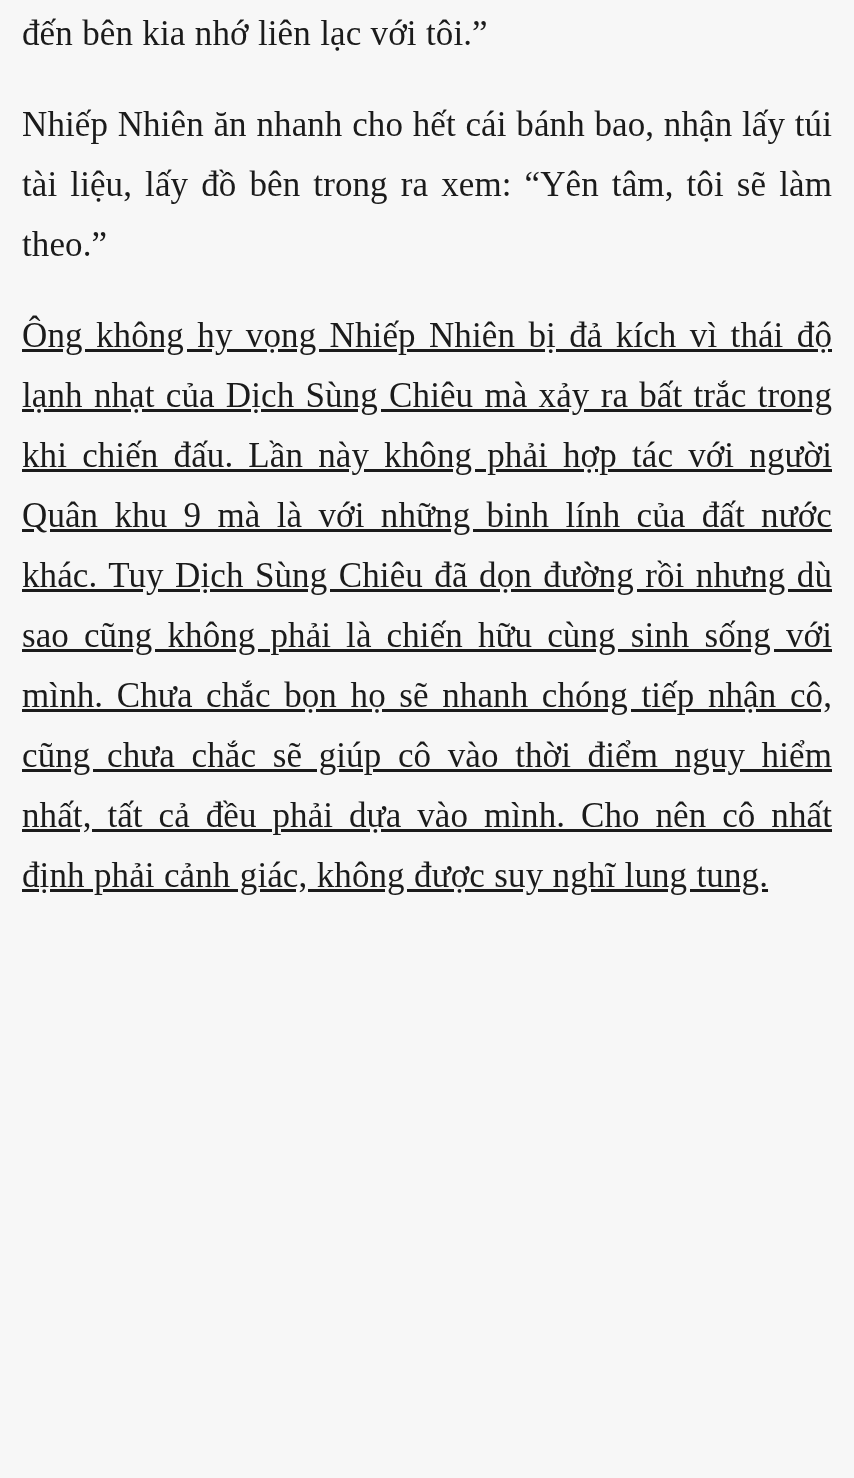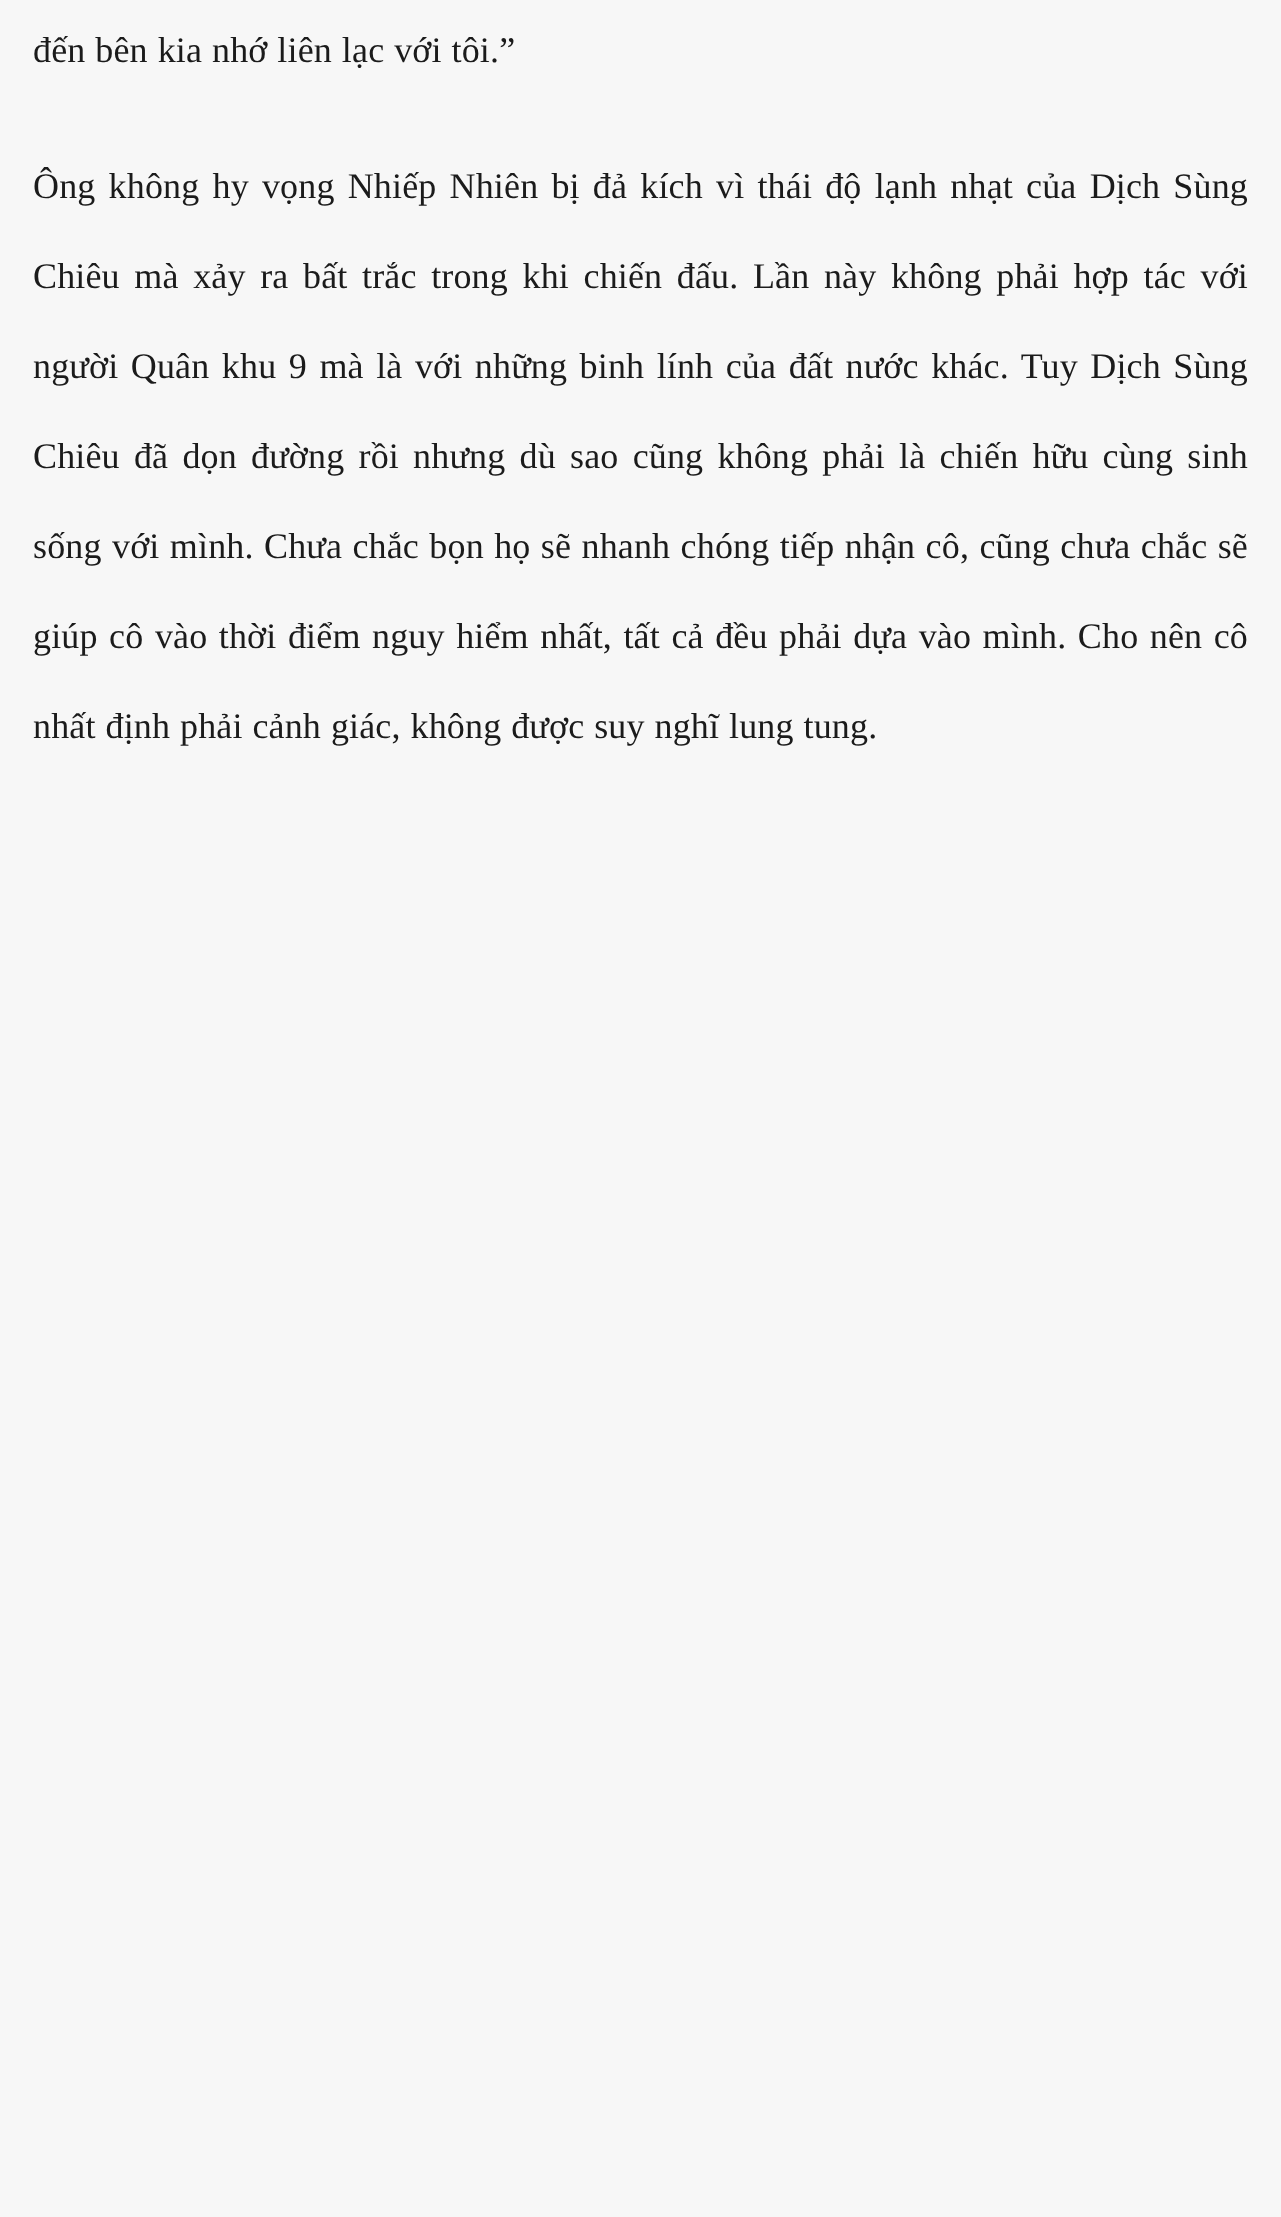--- a/index.html
+++ b/index.html
@@ -17,37 +17,39 @@
     min-height: 1478px;
     box-sizing: border-box;
     padding: 0 22px;
     background: #f7f7f7;
   }
   .reader-body {
     padding-top: 4px;
   }
   p.para {
     margin: 0 0 31px 0;
-    font-size: 24px;
+    font-size: 35px;
     line-height: 60px;
     color: #1b1b1b;
     text-align: justify;
     text-justify: inter-word;
     letter-spacing: 0.1px;
     word-spacing: 0.5px;
   }
   p.para:last-child {
     margin-bottom: 0;
+    text-decoration: underline;
   }
   
   p.para.continuation {
     margin-top: 0;
   }
 </style>
 </head>
 <body>
 
 <div class="page">
   <div class="reader-body">
     <p class="para continuation">đến bên kia nhớ liên lạc với tôi.”</p>
+    <p class="para">Nhiếp Nhiên ăn nhanh cho hết cái bánh bao, nhận lấy túi tài liệu, lấy đồ bên trong ra xem: “Yên tâm, tôi sẽ làm theo.”</p>
     <p class="para">Ông không hy vọng Nhiếp Nhiên bị đả kích vì thái độ lạnh nhạt của Dịch Sùng Chiêu mà xảy ra bất trắc trong khi chiến đấu. Lần này không phải hợp tác với người Quân khu 9 mà là với những binh lính của đất nước khác. Tuy Dịch Sùng Chiêu đã dọn đường rồi nhưng dù sao cũng không phải là chiến hữu cùng sinh sống với mình. Chưa chắc bọn họ sẽ nhanh chóng tiếp nhận cô, cũng chưa chắc sẽ giúp cô vào thời điểm nguy hiểm nhất, tất cả đều phải dựa vào mình. Cho nên cô nhất định phải cảnh giác, không được suy nghĩ lung tung.</p>
   </div>
 </div>
 
 </body></html>

